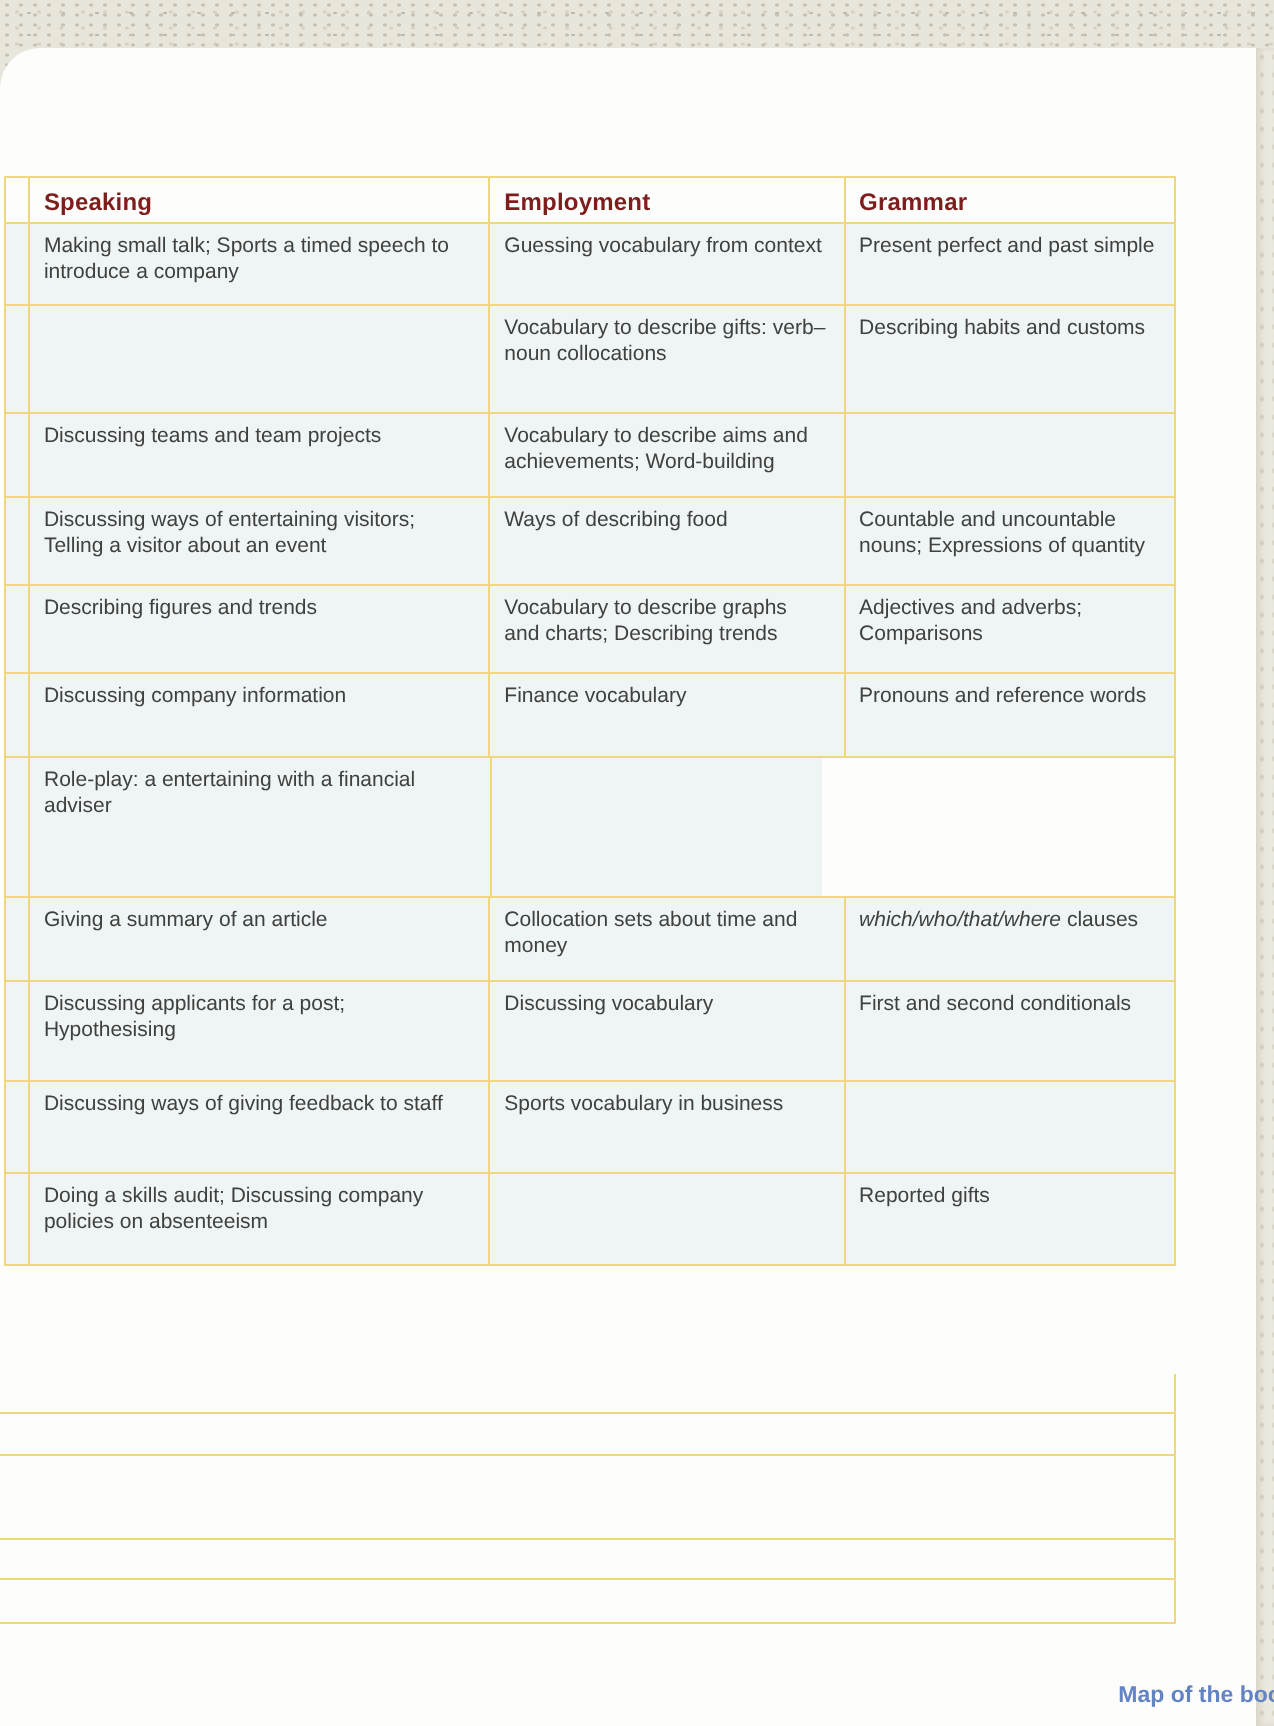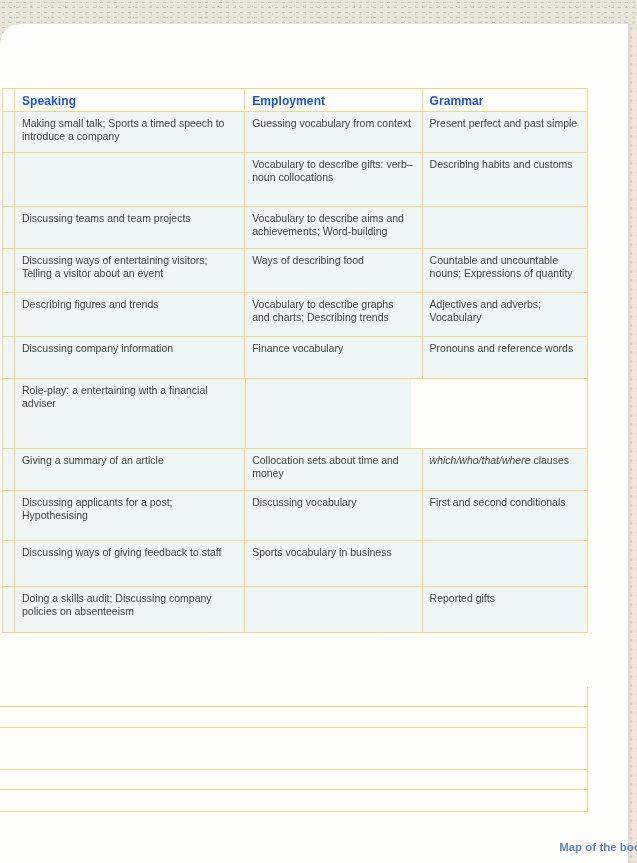--- a/index.html
+++ b/index.html
@@ -45,21 +45,21 @@
   .cell{
     box-sizing:border-box;padding:5px 8px 4px 7px;
     font-size:10.5px;line-height:13px;color:#404040;
     background:#eff5f5;overflow:hidden;
   }
   .cell.c-stub{width:11px;padding:0;}
   .cell.c-speaking{width:231px;border-left:1px solid var(--bd);}
   .cell.c-vocab{width:178px;border-left:1px solid var(--bd);}
   .cell.c-grammar{width:166px;border-left:1px solid var(--bd);}
   .trow.thead .cell{
-    background:#fdfdfb;font-size:12px;font-weight:bold;color:#1d4ed8;
+    background:#fdfdfb;font-size:12px;font-weight:bold;color:#7f1d1d;
     padding-top:6px;letter-spacing:0.1px;
   }
   .it{font-style:italic;margin-top:24px;}
   
   .bottom-rows{
     position:absolute;top:687px;left:0;width:588px;
     border-right:1px solid var(--bd);box-sizing:border-box;
   }
   .brow{border-bottom:1px solid var(--bd);box-sizing:border-box;background:#fdfdfb;}
   
@@ -107,21 +107,21 @@
   <div class="trow" style="height:44px">
     <div class="cell c-stub"></div>
     <div class="cell c-speaking">Discussing ways of entertaining visitors; Telling a visitor about an event</div>
     <div class="cell c-vocab">Ways of describing food</div>
     <div class="cell c-grammar">Countable and uncountable nouns; Expressions of quantity</div>
   </div>
   <div class="trow" style="height:44px">
     <div class="cell c-stub"></div>
     <div class="cell c-speaking">Describing figures and trends</div>
     <div class="cell c-vocab">Vocabulary to describe graphs and charts; Describing trends</div>
-    <div class="cell c-grammar">Adjectives and adverbs; Vocabulary</div>
+    <div class="cell c-grammar">Adjectives and adverbs; Comparisons</div>
   </div>
   <div class="trow" style="height:42px">
     <div class="cell c-stub"></div>
     <div class="cell c-speaking">Discussing company information</div>
     <div class="cell c-vocab">Finance vocabulary</div>
     <div class="cell c-grammar">Pronouns and reference words</div>
   </div>
   <div class="trow" style="height:70px">
     <div class="cell c-stub"></div>
     <div class="cell c-speaking">Role-play: a entertaining with a financial adviser</div>

